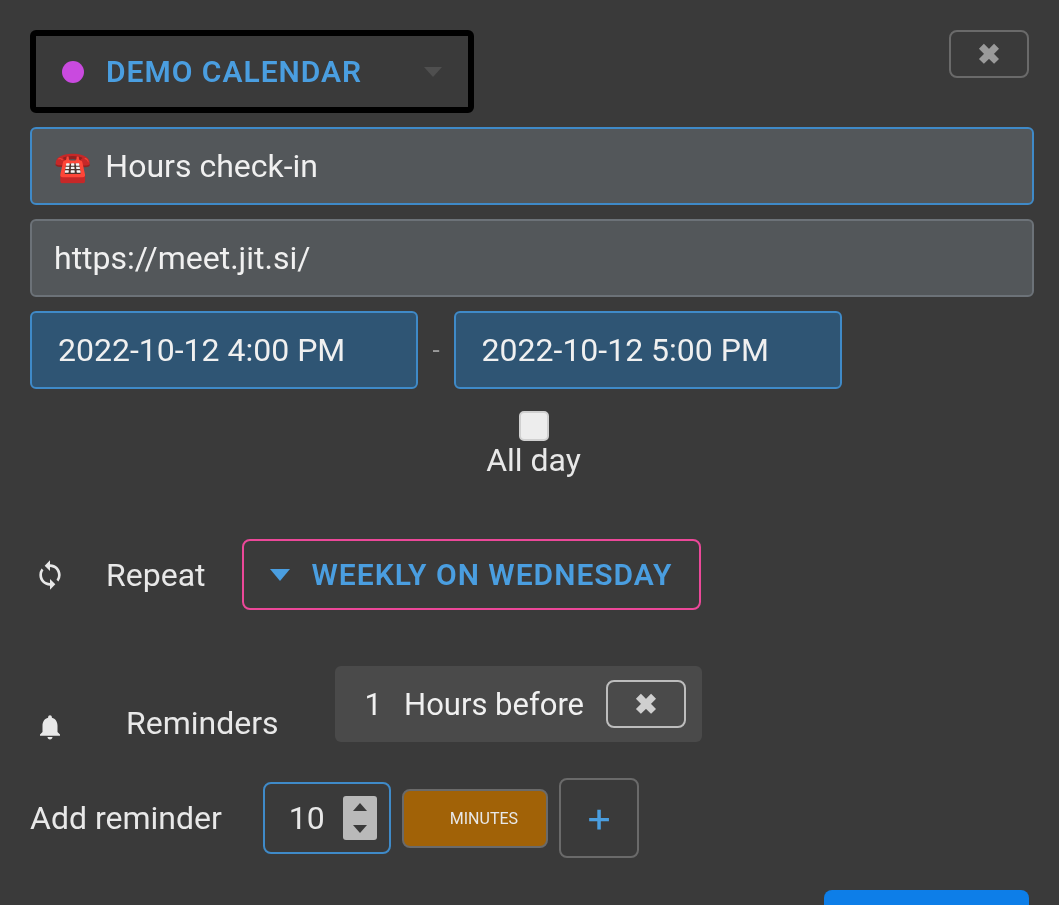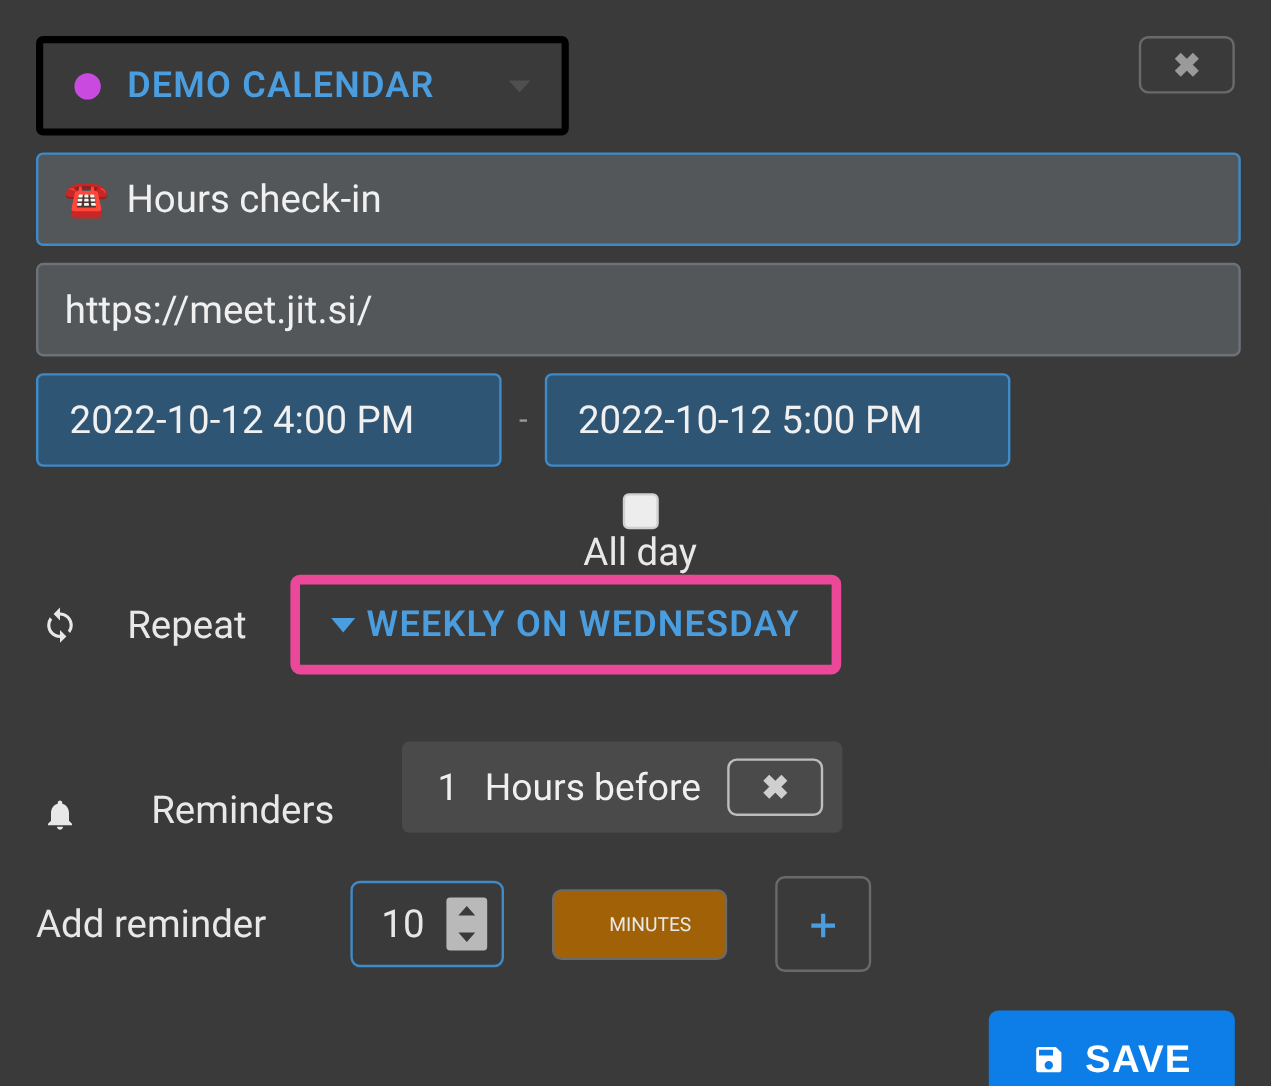--- a/index.html
+++ b/index.html
@@ -91,28 +91,28 @@
   
   .allday-row { margin-top: 22px; display: flex; align-items: center; padding-left: 8px; flex-direction: column; }
   .checkbox {
     width: 30px; height: 30px; border-radius: 5px;
     background: #ededed; border: 2px solid #d0d0d0;
     cursor: pointer;
   }
   .allday-label { font-size: 32px; color: #e8e8e8; }
 
   
-  .repeat-row { display:flex; align-items:center; gap:36px; }
+  .repeat-row { margin-top: 60px; display:flex; align-items:center; gap:36px; }
   .section-icon { width: 40px; display:flex; justify-content:center; }
   .section-label { font-size: 32px; color: #e8e8e8; }
   .outline-dd {
-    border: 8px solid #ec4899;
+    border: 2px solid #ec4899;
     border-radius: 8px;
     padding: 16px 26px;
-    display:inline-flex; align-items:center; gap:10px;
+    display:inline-flex; align-items:center; gap:22px;
     cursor:pointer;
     background:#3a3a3a;
   }
   .outline-dd .caret-blue {
     width: 0; height: 0;
     border-left: 10px solid transparent;
     border-right: 10px solid transparent;
     border-top: 12px solid #4a9ee0;
   }
   .outline-dd .dd-text {
@@ -132,21 +132,21 @@
     border: 2px solid #bdbdbd;
     border-radius: 8px;
     width: 80px; height: 48px;
     display:flex; align-items:center; justify-content:center;
     cursor:pointer;
     background:#4a4a4a;
   }
   .chip-close .x-icon { color:#cfcfcf; }
 
   
-  .add-rem-row { margin-top: 36px; display:flex; align-items:center; gap: 40px; }
+  .add-rem-row { margin-top: 36px; display:flex; align-items:center; gap: 11px; }
   .add-rem-label { font-size: 32px; color:#e8e8e8; margin-right: 10px; }
   .num-input {
     border: 2px solid #3f8ac8;
     border-radius: 8px;
     background:#3a3a3a;
     display:flex; align-items:center;
     padding: 12px 12px 12px 24px;
     gap: 18px;
     cursor: text;
     margin-left: 20px;

